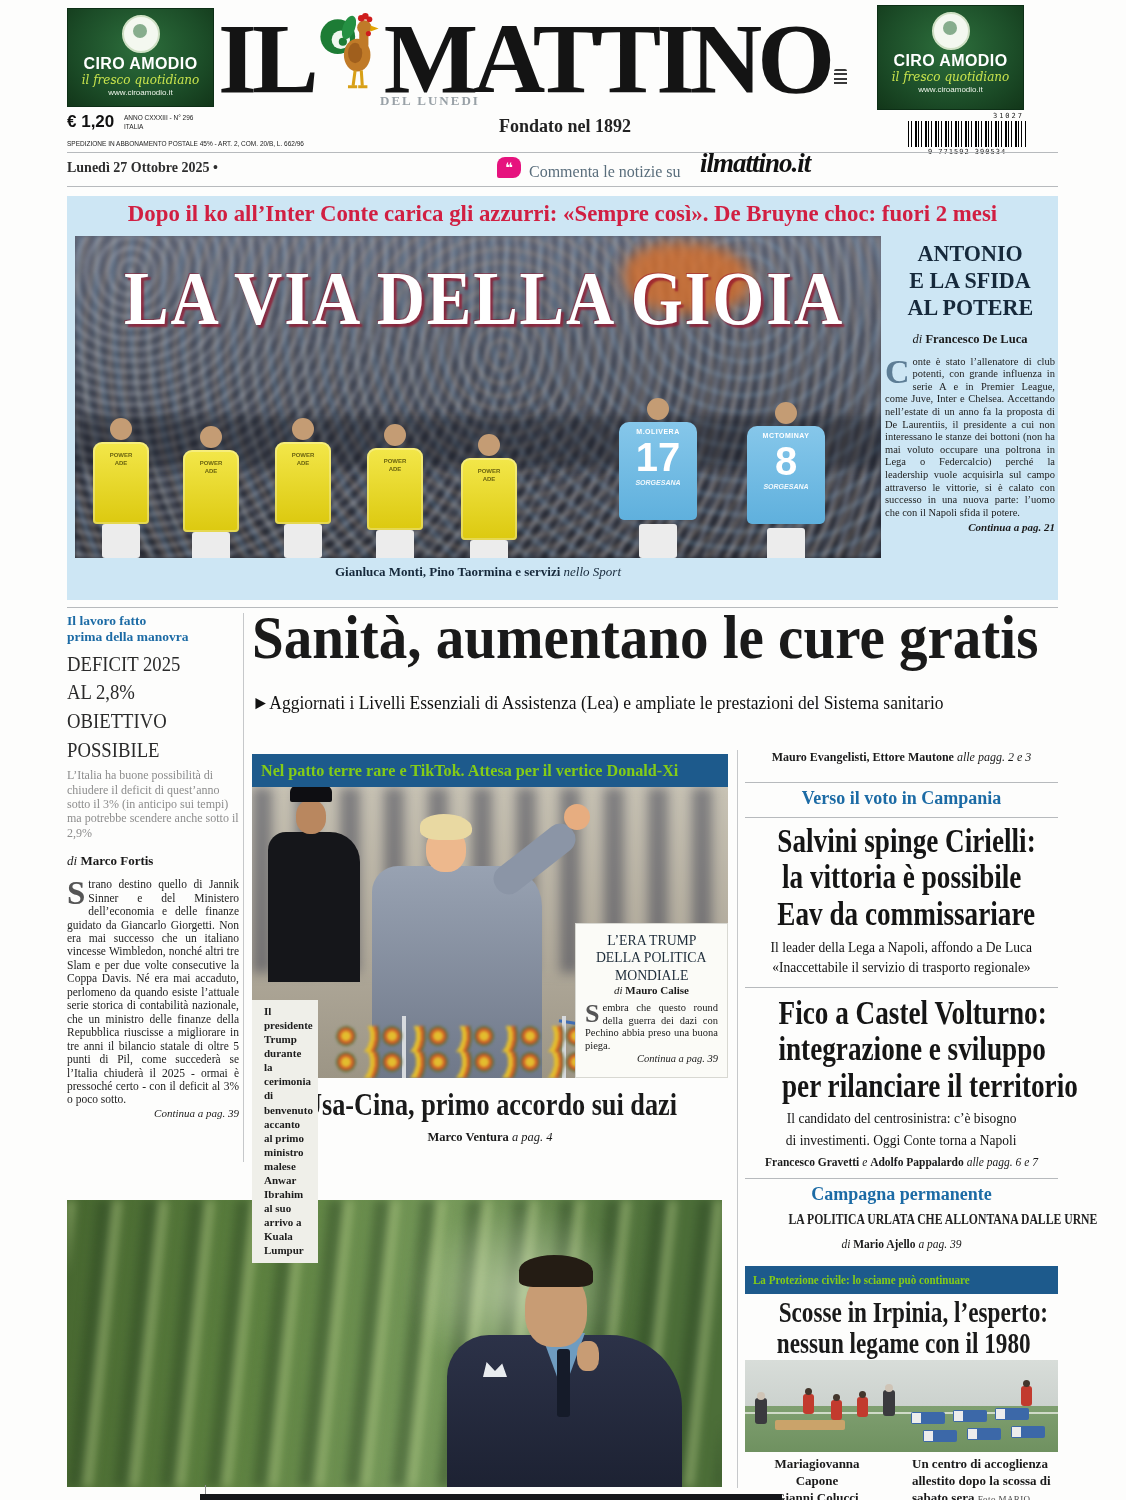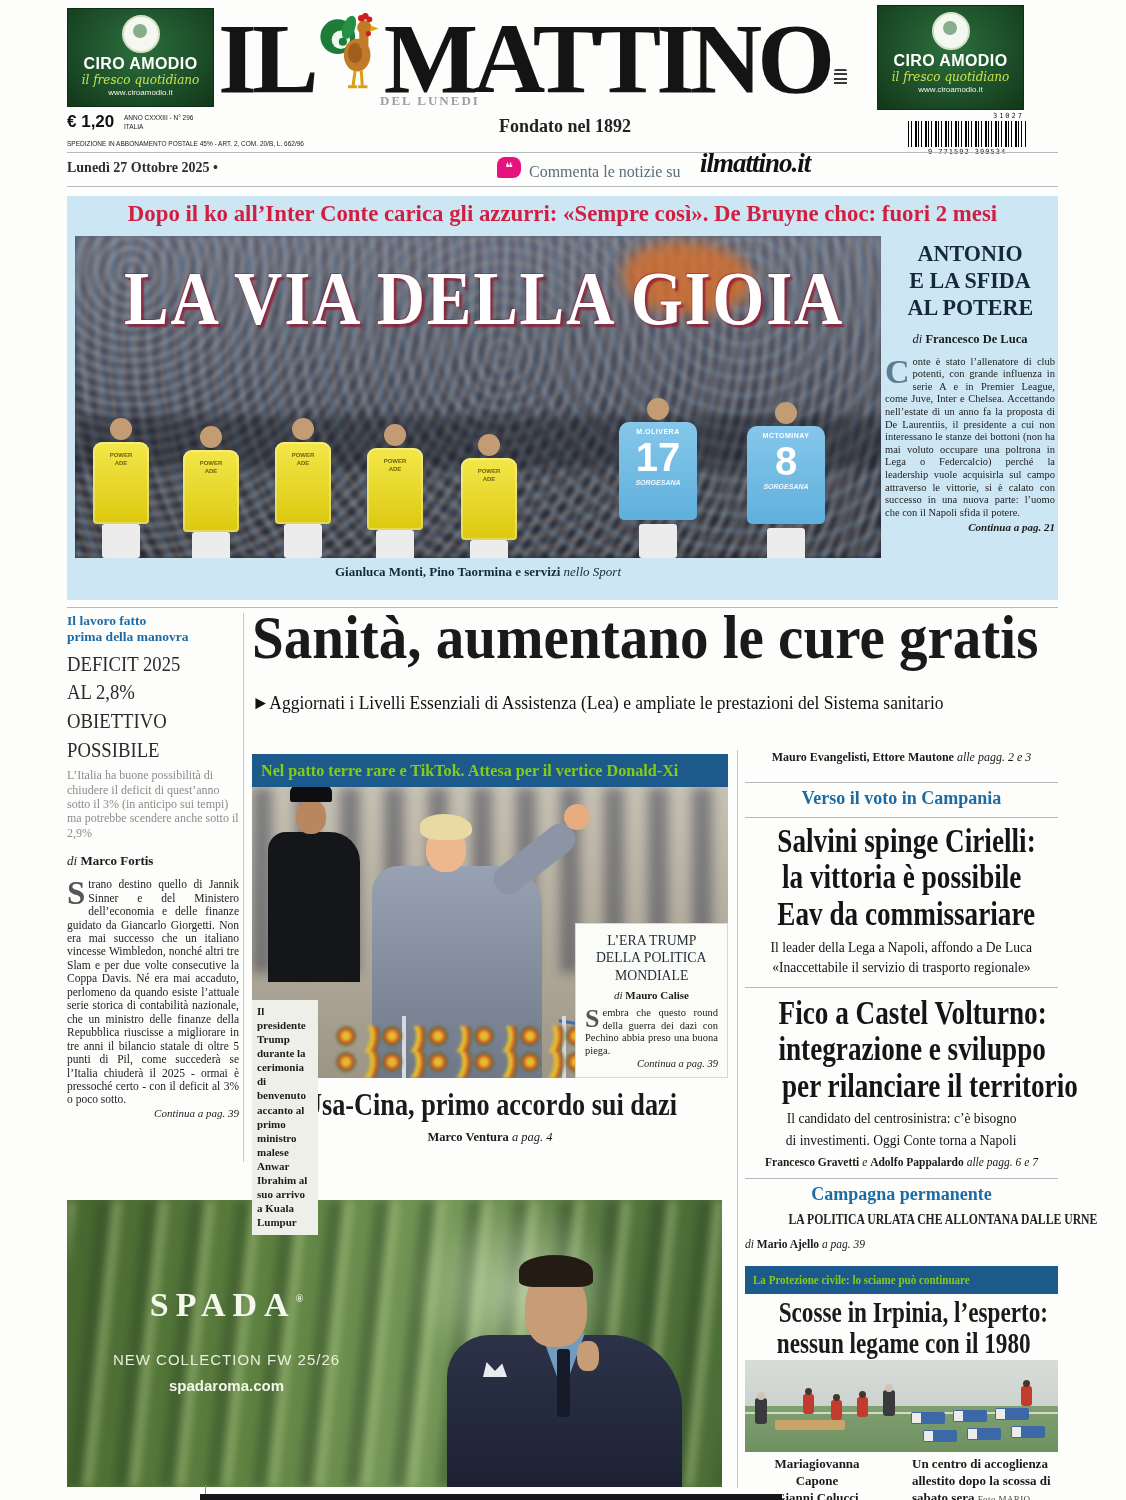--- a/index.html
+++ b/index.html
@@ -119,45 +119,45 @@
   .t-trump .hair{position:absolute;top:-52px;left:48px;width:52px;height:26px;background:#e9d9a2;border-radius:50% 60% 40% 40%}
   .t-trump .arm{position:absolute;top:-22px;right:-40px;width:95px;height:30px;background:#8b95a6;
       transform:rotate(-38deg);border-radius:14px}
   .t-trump .fist{position:absolute;top:-62px;right:-48px;width:26px;height:26px;background:#e7ad80;border-radius:50%}
   .t-flowers{position:absolute;left:84px;bottom:0;width:280px;height:52px;filter:blur(1.5px);border-radius:10px 10px 0 0;
       background:repeating-radial-gradient(circle at 10px 10px, #e3bd2e 0 5px, #cf5a26 5px 8px, rgba(90,110,50,.85) 8px 10px, transparent 10px 24px);
       background-size:46px 26px}
   .t-post{position:absolute;bottom:0;width:4px;height:62px;background:#d7dade}
   .t-rope{position:absolute;left:306px;bottom:44px;width:150px;height:3px;background:#3f6db3;transform:rotate(9deg)}
   #trumpcap{left:252px;top:1000px;width:66px;background:#efefe9;font-weight:bold;font-size:11px;
-      line-height:1.28;padding:4px 5px 6px;box-sizing:border-box;color:#1c1c1c;z-index:5}
+      line-height:1.28;padding:4px 12px 6px;box-sizing:border-box;color:#1c1c1c;z-index:5}
   #inset{left:575px;top:923px;width:153px;height:155px;background:#fbfbf7;border:1px solid #d8d8d2;
       padding:8px 9px;box-sizing:border-box;z-index:4}
   .in-title{text-align:center;font-size:14.5px;line-height:1.2;color:#1c2b39}
-  .in-by{text-align:center;font-size:11px;margin-top:5px}
+  .in-by{text-align:center;font-size:11px;}
   .in-body{font-size:10.5px;line-height:1.2;text-align:justify;margin-top:6px}
   .dcap3{float:left;font-weight:bold;font-size:26px;line-height:.85;padding:1px 3px 0 0;color:#555}
   .in-cont{text-align:right;font-style:italic;font-size:10.5px}
   #usacina{left:252px;top:1086px;width:476px;text-align:center;font-weight:bold;font-size:32px;white-space:nowrap}
   #mv-by{left:252px;top:1130px;width:476px;text-align:center;font-size:12.5px}
 
   
   .rc{left:745px;width:313px;position:absolute}
   .rchr{left:745px;width:313px;height:1px;background:#b7babd;position:absolute}
   #rc-by1{top:750px;text-align:center;font-size:12px}
   #rc-hr1{top:782px} #rc-hr2{top:817px} #rc-hrf{top:987px} #rc-hr3{top:1178px}
   .kick{text-align:center;font-weight:bold;font-size:18px;color:#1c6ba5}
   #rc-kick1{top:788px} #rc-kick2{top:1184px}
   .rhead{text-align:center;font-weight:bold;font-size:34px;line-height:1.07;color:#151515}
   #rc-salvini{top:823px} #rc-fico{top:995px}
   .rdeck{text-align:center;font-size:15px;line-height:1.35;color:#111}
   #rc-deck1{top:937px} #rc-deck2{top:1108px;line-height:1.45}
   #rc-by2{top:1156px;text-align:center;font-size:11.5px}
   #rc-urlata{top:1211px;text-align:center;font-weight:bold;font-size:15px;color:#222;white-space:nowrap}
-  #rc-by3{top:1238px;font-size:11.5px}
+  #rc-by3{top:1238px;text-align:center;font-size:11.5px}
   #bar2{left:745px;top:1266px;width:313px;height:28px;font-size:12px;line-height:28px;padding-left:8px}
   #rc-scosse{top:1297px;text-align:center;font-weight:bold;font-size:29px;line-height:1.06}
   #shelterphoto{left:745px;top:1360px;width:313px;height:92px;overflow:hidden;
       background:linear-gradient(180deg,#d8ddd9 0%,#ccd2ce 50%,#7f9f70 50%,#6f9160 100%)}
   .gline{position:absolute;top:57%;left:0;right:0;height:2px;background:rgba(243,243,240,.7)}
   .cot{position:absolute;width:34px;height:12px;background:#3c68a8;border-radius:2px}
   .cot::before{content:"";position:absolute;left:1px;top:1px;width:9px;height:10px;background:#ececec}
   .redfig{position:absolute;width:11px;height:20px;background:#c23b2e;border-radius:3px}
   .redfig::after{content:"";position:absolute;top:-6px;left:2px;width:7px;height:7px;border-radius:50%;background:#43362c}
   .darkfig{position:absolute;width:12px;height:26px;background:#3a3a3e;border-radius:3px}
@@ -465,23 +465,18 @@
     <div class="s-light"></div>
     <div class="s-man">
       <div class="s-suit"></div>
       <div class="s-shirt"></div>
       <div class="s-tie"></div>
       <div class="s-psq"></div>
       <div class="s-head"></div>
       <div class="s-hair"></div>
       <div class="s-hand"></div>
     </div>
-    <div class="s-text">
-      <div class="s-brand"><span>SPADA</span><span class="s-reg">®</span></div>
-      <div class="s-line1">NEW COLLECTION FW 25/26</div>
-      <div class="s-url">spadaroma.com</div>
-    </div>
   </div>
 
   <div id="tick1"></div>
   <div id="bottombar"></div>
 
 </div>
 
 </body></html>

